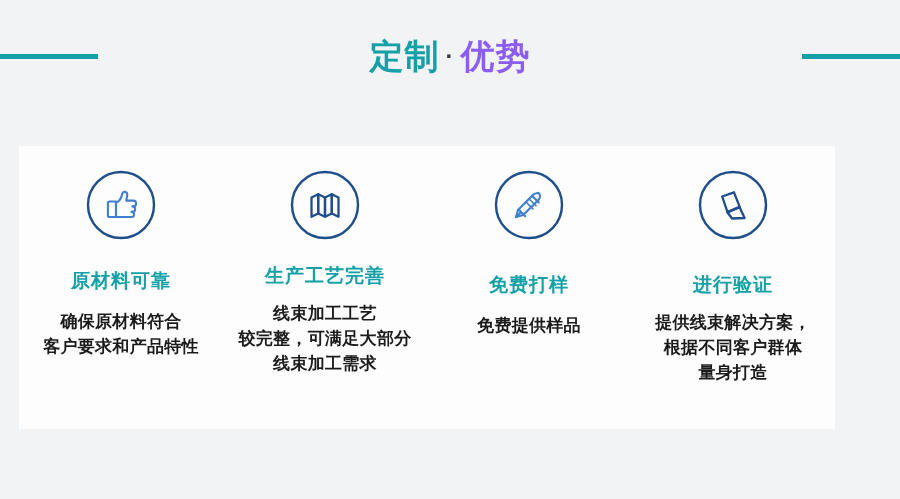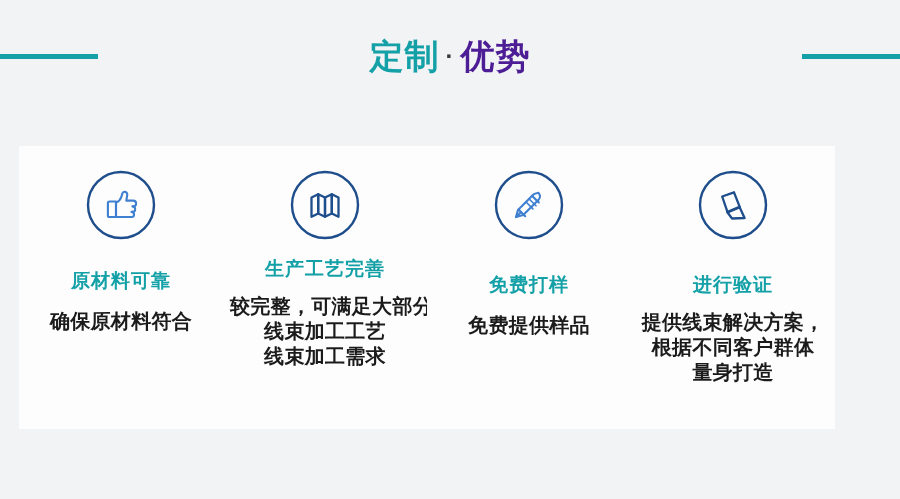--- a/index.html
+++ b/index.html
@@ -43,21 +43,21 @@
     align-items: baseline;
   }
   .t-accent { color: #13a0a6; }
   .t-dot {
     color: #3a3a3a;
     font-size: 24px;
     padding: 0 6px;
     position: relative;
     top: -4px;
   }
-  .t-dark { color: #4c1d95; }
+  .t-dark { color: #8b5cf6; }
 
   
   #cards-row {
     position: absolute;
     left: 19px;
     top: 146px;
     width: 862px;
     height: 283px;
     display: flex;
   }
@@ -84,34 +84,34 @@
     font-size: 19px;
     font-weight: bold;
     color: #13a0a6;
     letter-spacing: 1px;
     line-height: 1;
     margin-top: 29px;
     white-space: nowrap;
   }
   .card-body {
     margin-top: 19px;
-    font-size: 20px;
+    font-size: 17px;
     font-weight: bold;
     color: #1b1b1b;
     line-height: 25px;
     text-align: center;
     letter-spacing: 0.3px;
     width: 190px;
   }
   .card-body .line { display: block; white-space: nowrap; }
 
   
   .card.c3 .card-title { margin-top: 33px; }
   .card.c4 .card-title { margin-top: 33px; }
-  .card.c2 .card-title { margin-top: 17px; }
+  .card.c2 .card-title { margin-top: 24px; }
   .card.c2 .card-body { margin-top: 16px; }
   .card.c4 .card-body { margin-top: 16px; }
 </style>
 </head>
 <body>
 
 <div id="section-header">
   <div class="rule"></div>
   <div id="title-text">
     <span class="t-accent">定制</span>
@@ -132,39 +132,40 @@
           <path d="M32 34.6 c2.6 -1.1 4.6 -3.2 5.4 -5.9 l0.9 -3.1 c0.35 -1.2 1.5 -1.95 2.7 -1.75 1.5 0.25 2.5 1.65 2.25 3.15 l-0.95 5.6 h6.9 c1.6 0 2.9 1.3 2.9 2.9 0 1.6 -1.3 2.9 -2.9 2.9"></path>
           <path d="M48.4 38.4 c1.5 0 2.75 1.25 2.75 2.75 0 1.5 -1.25 2.75 -2.75 2.75"></path>
           <path d="M47.5 43.9 c1.4 0 2.55 1.15 2.55 2.55 0 1.4 -1.15 2.55 -2.55 2.55 h-1.1"></path>
           <path d="M46.2 49 l-14.2 0 v-14.4"></path>
         </g>
       </svg>
     </div>
     <div class="card-title">原材料可靠</div>
     <div class="card-body">
       <span class="line">确保原材料符合</span>
+      <span class="line">客户要求和产品特性</span>
     </div>
   </div>
 
   <div class="card c2">
     <div class="icon-wrap">
       <svg width="74" height="74" viewBox="0 0 74 74" aria-hidden="true">
         <circle cx="37" cy="37" r="33" fill="none" stroke="#1f4e8c" stroke-width="2.4"></circle>
         <g fill="none" stroke="#1f4e8c" stroke-width="2.3" stroke-linejoin="round" stroke-linecap="round">
           <path d="M23.5 29.5 L30.2 26.2 L30.2 45.5 L23.5 48.8 Z"></path>
           <path d="M30.2 26.2 L37 29.5 L37 48.8 L30.2 45.5 Z"></path>
           <path d="M37 29.5 L43.8 26.2 L43.8 45.5 L37 48.8 Z"></path>
           <path d="M43.8 26.2 L50.5 29.5 L50.5 48.8 L43.8 45.5 Z"></path>
         </g>
       </svg>
     </div>
     <div class="card-title">生产工艺完善</div>
     <div class="card-body">
+      <span class="line">线束加工工艺</span>
       <span class="line">较完整，可满足大部分</span>
-      <span class="line">线束加工工艺</span>
       <span class="line">线束加工需求</span>
     </div>
   </div>
 
   <div class="card c3">
     <div class="icon-wrap">
       <svg width="74" height="74" viewBox="0 0 74 74" aria-hidden="true">
         <circle cx="37" cy="37" r="33" fill="none" stroke="#1f4e8c" stroke-width="2.4"></circle>
         <g fill="none" stroke="#3f7fd0" stroke-width="2.1" stroke-linejoin="round" stroke-linecap="round">
           <path d="M46.6 24.9 c1.9 1.9 1.9 4.9 0 6.8 L31.2 47.1 l-7.2 2.0 2.0 -7.2 L41.4 26.5 c1.4 -1.4 3.8 -1.4 5.2 -1.6 z"></path>

